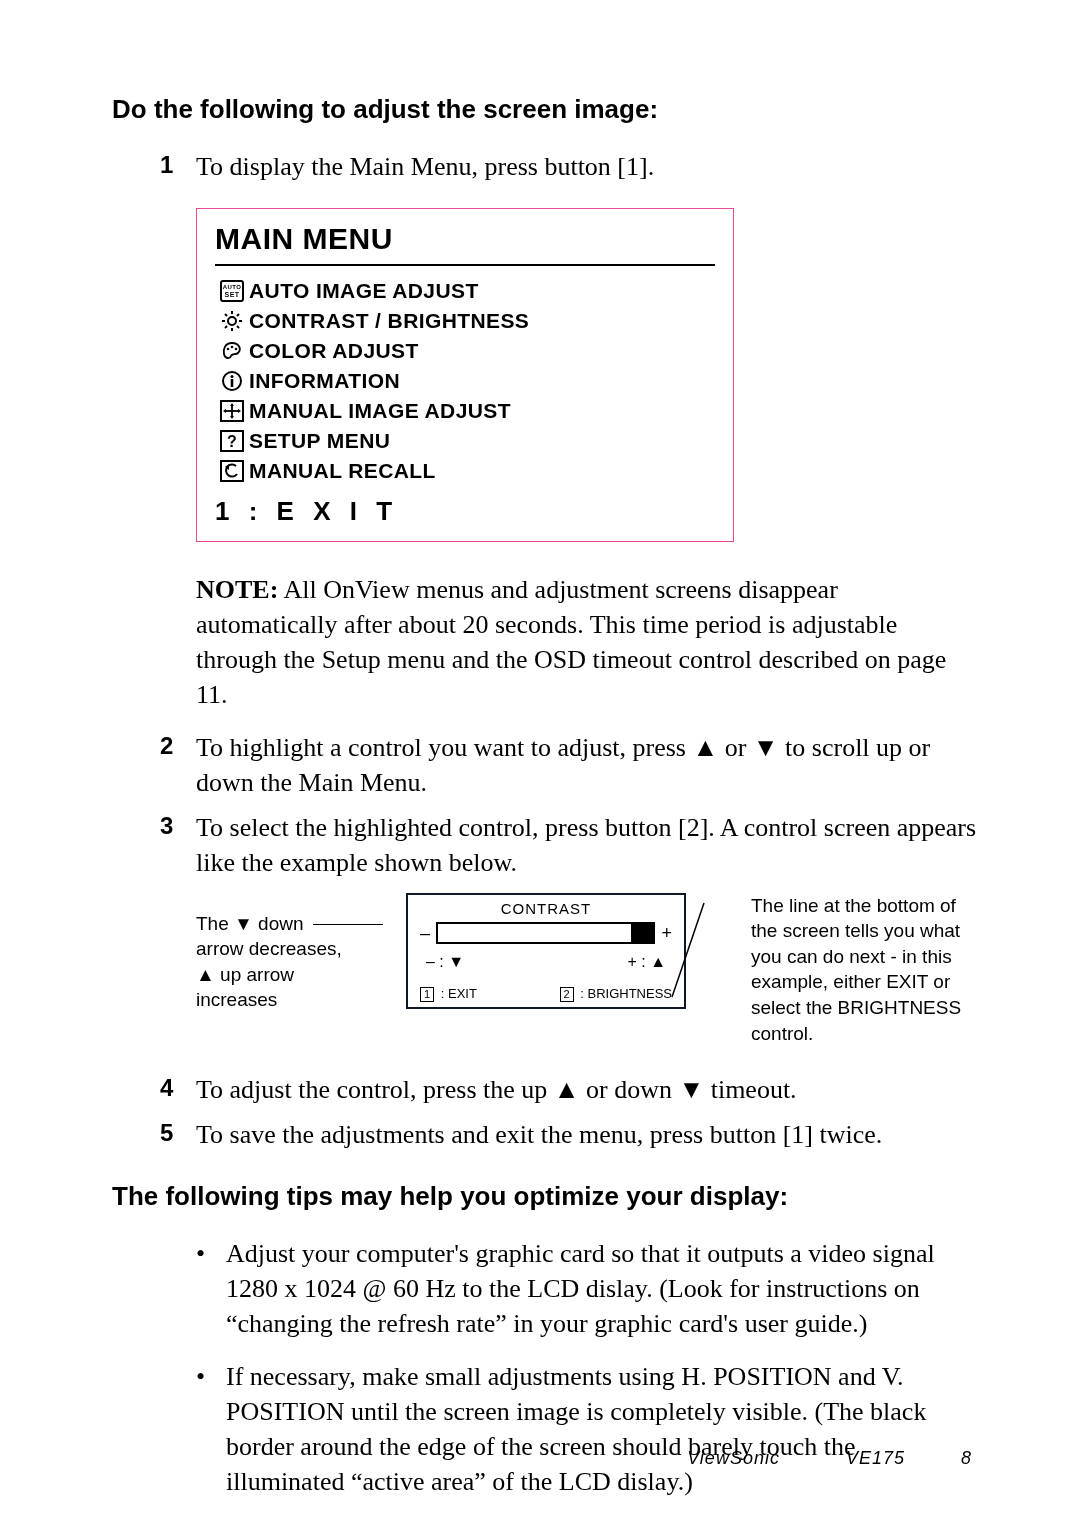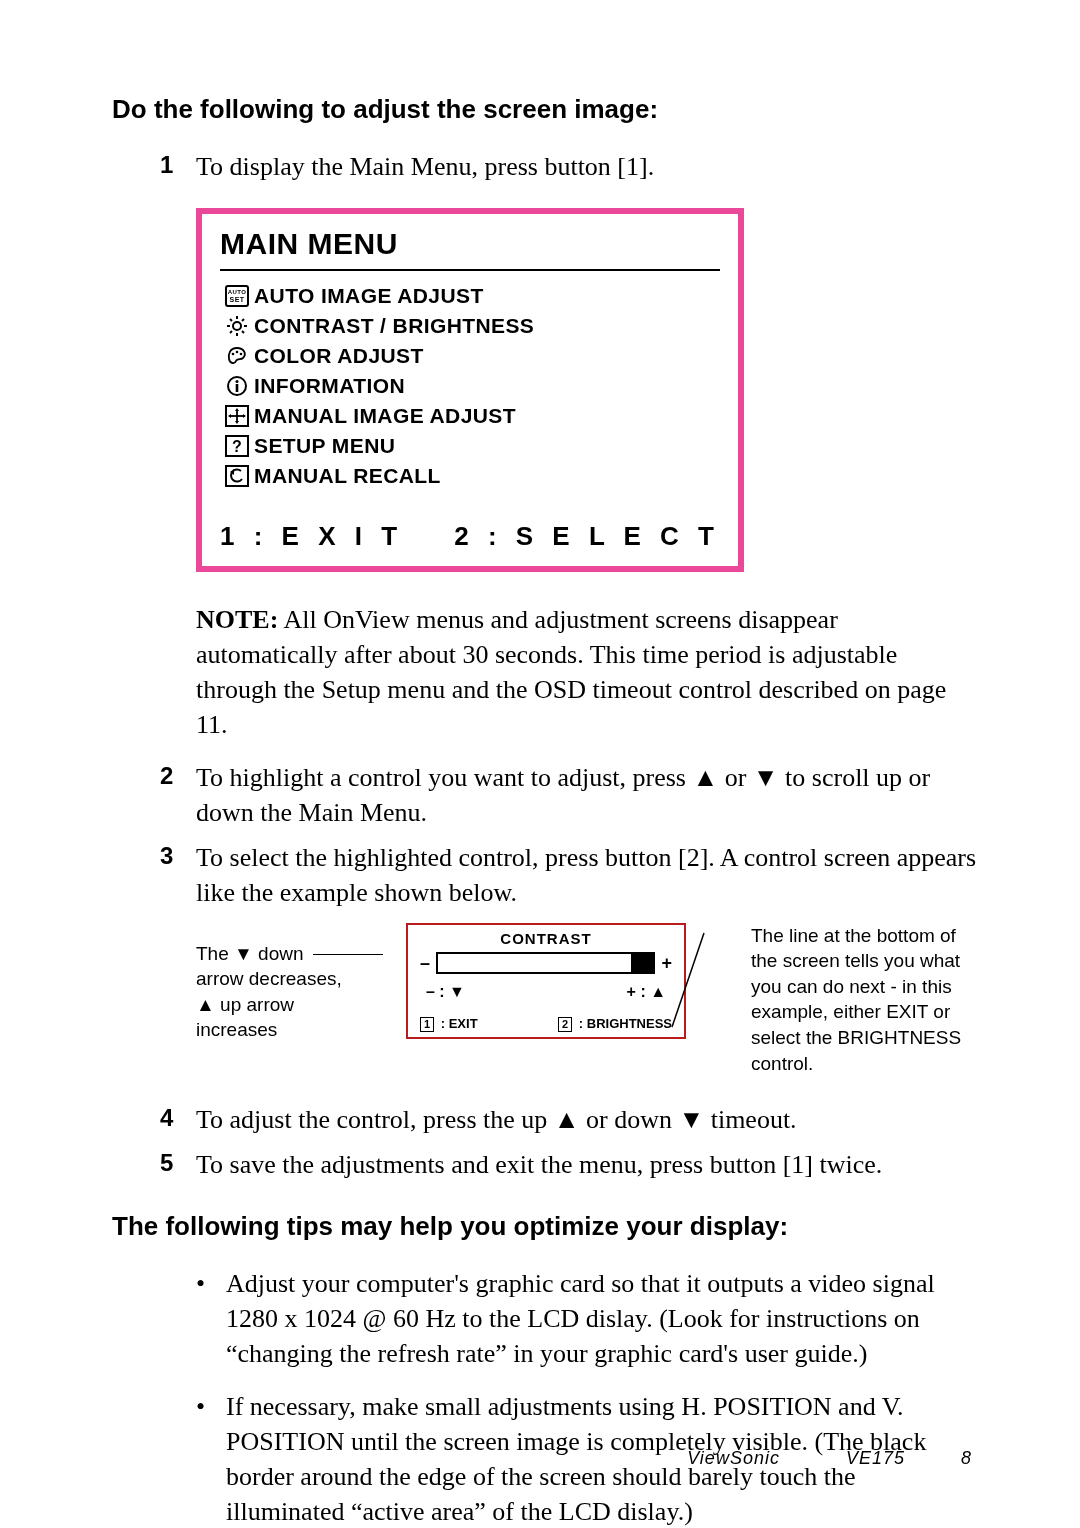--- a/index.html
+++ b/index.html
@@ -31,40 +31,40 @@
 
   
   .tips { margin-left: 96px; }
   .tip { display: flex; margin-bottom: 18px; }
   .tip .dot { width: 30px; flex: 0 0 30px; }
   .tip .ttxt { flex: 1; }
 
   
   .menu-wrap { margin: 24px 0 30px 96px; }
   .menubox {
-    border: 6px solid #ec4899;
+    border: 1px solid #ec4899;
     width: 500px;
     padding: 10px 18px 12px 18px;
     font-family: Arial, Helvetica, sans-serif;
   }
   .menubox .mtitle { font-weight: bold; font-size: 30px; letter-spacing: 0.5px; margin-bottom: 4px; }
   .menubox hr { border: none; border-top: 2px solid #000; margin: 0 0 10px 0; }
   .mrows { }
   .mrow { display: flex; align-items: center; height: 30px; font-weight: bold; font-size: 21px; letter-spacing: 0.4px; }
   .micon { width: 34px; flex: 0 0 34px; display:flex; align-items:center; justify-content:center; }
   .micon svg { width: 24px; height: 22px; }
-  .mfoot { display:flex; justify-content: space-between; font-weight: bold; font-size: 26px; letter-spacing: 6px; margin-top: 28px; }
+  .mfoot { display:flex; justify-content: space-between; font-weight: bold; font-size: 26px; letter-spacing: 6px; margin-top: 8px; }
 
   
   .cfig { display:flex; margin: 12px 0 26px 96px; font-family: Arial, Helvetica, sans-serif; font-size: 19px; align-items: flex-start; gap: 20px; }
   .cfig .left { width: 190px; padding-top: 18px; }
   .cfig .center { width: 280px; }
   .cfig .right { flex:1; padding-left: 45px; }
 
-  .cbox { border: 2px solid #b91c1c; height: 112px; position: relative; font-weight: bold; }
+  .cbox { border: 2px solid #0f172a; height: 112px; position: relative; font-weight: normal; }
   .cbox .ctitle { position:absolute; top:4px; left:0; right:0; text-align:center; font-size:15px; letter-spacing:1px; }
   .cbox .barrow { position:absolute; top:26px; left:12px; right:12px; display:flex; align-items:center; gap:6px; }
   .cbox .bar { flex:1; height:18px; border:2px solid #000; position:relative; }
   .cbox .bar .fill { position:absolute; top:0; bottom:0; right:0; width:22px; background:#000; }
   .cbox .hints { position:absolute; top:56px; left:18px; right:18px; display:flex; justify-content:space-between; font-size:16px; }
   .cbox .foot { position:absolute; bottom:4px; left:12px; right:12px; display:flex; justify-content:space-between; font-size:13px; align-items:center; }
   .keybox { display:inline-block; border:1.5px solid #000; padding:0 3px; font-size:11px; margin-right:3px; line-height:13px; }
 
   .leadline-l { border-top:1.5px solid #000; width:70px; display:inline-block; vertical-align:middle; margin-left:4px;}
   .lead-r { position:relative; }
@@ -184,27 +184,26 @@
                 <rect x="1" y="1" width="22" height="20" fill="none" stroke="#000" stroke-width="2"></rect>
                 <path d="M16 6 A6 6 0 1 0 17 14" fill="none" stroke="#000" stroke-width="2"></path>
                 <polygon points="9,4 9,10 5,7"></polygon>
               </svg>
             </span>
           <span>MANUAL RECALL</span>
         </div>
       </div>
       <div class="mfoot">
         <span>1 : E X I T</span>
-        <span>2 : S E L E C T</span>
       </div>
     </div>
   </div>
 
   <div class="note">
-    <b>NOTE:</b><span> All OnView menus and adjustment screens disappear automatically after about 30 seconds. This time period is adjustable through the Setup menu and the OSD timeout control described on page 11.</span>
+    <b>NOTE:</b><span> All OnView menus and adjustment screens disappear automatically after about 20 seconds. This time period is adjustable through the Setup menu and the OSD timeout control described on page 11.</span>
   </div>
 
   <div class="steps">
     <div class="step">
       <div class="num">2</div>
       <div class="stxt">
         <span>To highlight a control you want to adjust, press </span><span>▲</span><span> or </span><span>▼</span><span> to scroll up or down the Main Menu.</span>
       </div>
     </div>
     <div class="step">

